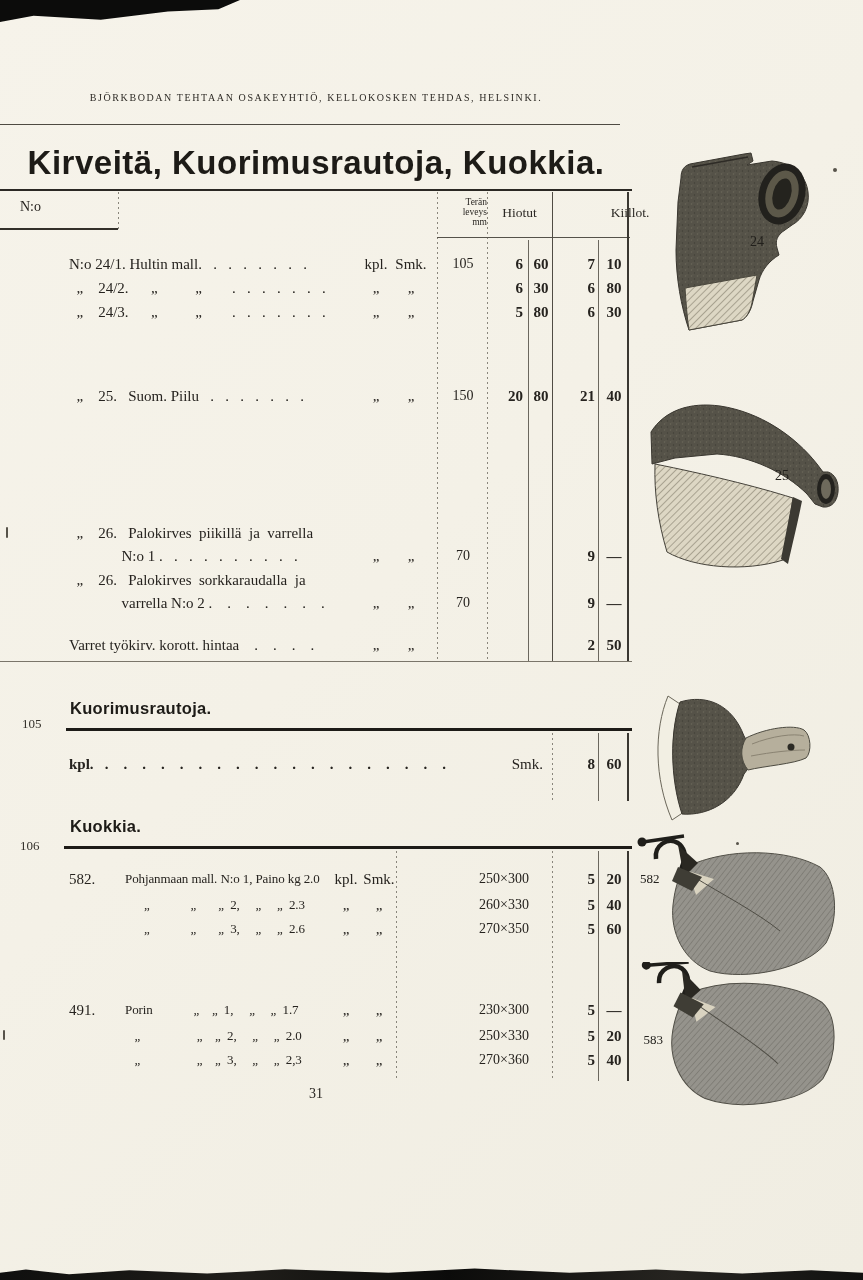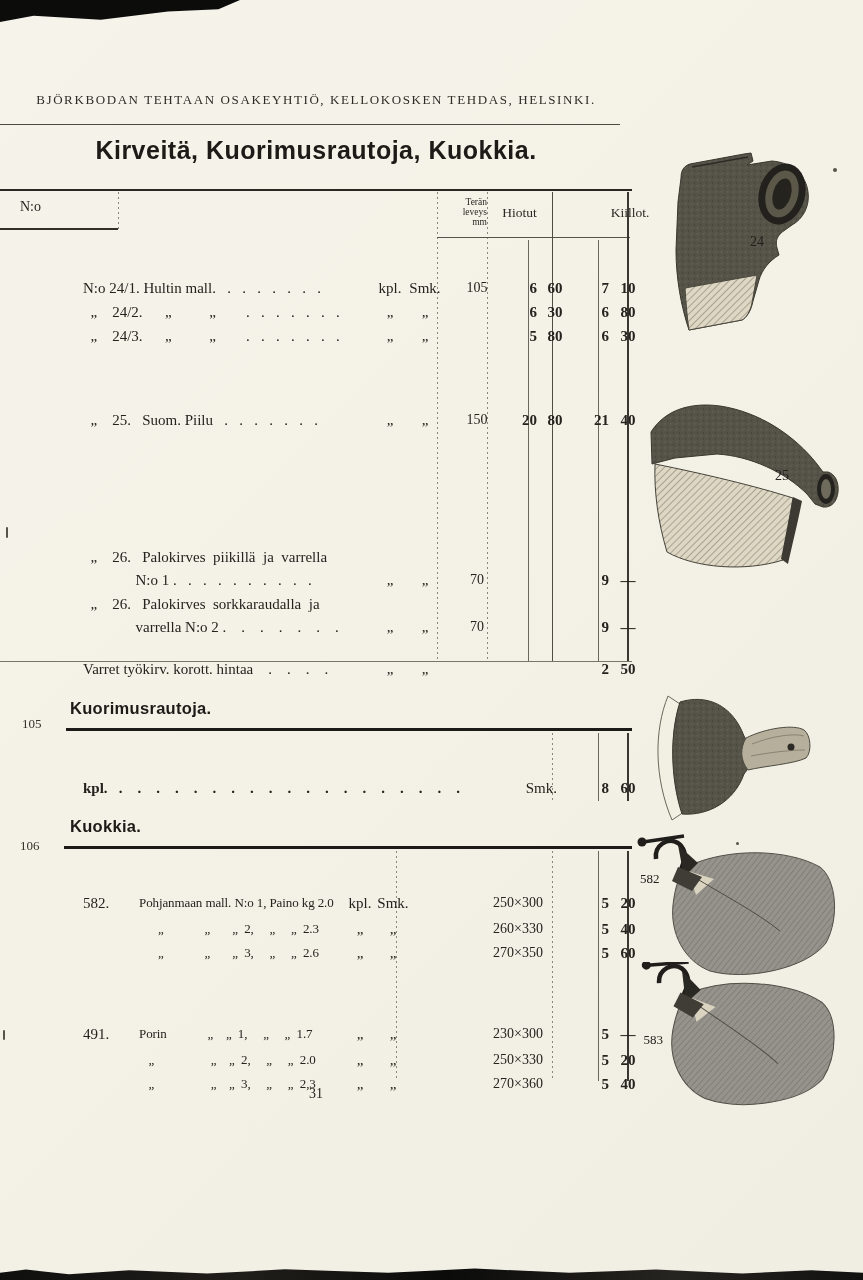--- a/index.html
+++ b/index.html
@@ -7,26 +7,26 @@
     position:relative;width:863px;height:1280px;overflow:hidden;
     background:linear-gradient(135deg,#f6f3ea 0%,#f4f1e7 45%,#f0ede2 100%);
     font-family:"Liberation Serif",serif;color:#26231f;
   }
   .abs{position:absolute;}
   .hr{position:absolute;background:#2b2824;}
   .vl{position:absolute;width:1px;}
   .vl.dot{background-image:repeating-linear-gradient(to bottom,rgba(92,88,78,.7) 0 2px,transparent 2px 5px);}
   .vl.sol{background:#6b675e;}
   .vl.dark{background:#3a3731;width:2px;}
-  .header-line{left:0;top:92px;width:632px;text-align:center;font-size:13px;letter-spacing:1.6px;color:#2e2b26;}
-  .main-title{left:0;top:136px;width:632px;text-align:center;font-family:"Liberation Sans",sans-serif;font-weight:bold;font-size:25px;letter-spacing:.5px;color:#1d1b17;}
+  .header-line{left:0;top:92px;width:632px;text-align:center;font-size:10px;letter-spacing:1.6px;color:#2e2b26;}
+  .main-title{left:0;top:144px;width:632px;text-align:center;font-family:"Liberation Sans",sans-serif;font-weight:bold;font-size:33px;letter-spacing:.5px;color:#1d1b17;}
   .col-head{font-size:13.5px;text-align:center;color:#2b2824;}
   .col-head-small{font-size:9.5px;line-height:10px;text-align:right;color:#2b2824;}
   .no-head{left:20px;top:199px;font-size:14px;}
-  .trow{position:absolute;left:15px;height:22px;width:682px;font-size:15px;margin-top:24px;}
+  .trow{position:absolute;left:1px;height:22px;width:682px;font-size:15px;}
   .trow span{position:absolute;display:block;white-space:pre;}
   .c-left{left:68px;width:300px;}
   .c-u1{left:354px;width:42px;text-align:center;}
   .c-u2{left:388px;width:44px;text-align:center;}
   .c-lev{left:437px;width:50px;text-align:center;font-size:14px;}
   .c-size{left:398px;width:130px;text-align:right;font-size:14px;}
   .c-hmk{left:488px;width:34px;text-align:right;font-weight:bold;}
   .c-hp{left:530px;width:20px;text-align:center;font-weight:bold;}
   .c-kmk{left:554px;width:40px;text-align:right;font-weight:bold;}
   .c-kp{left:600px;width:26px;text-align:center;font-weight:bold;}

